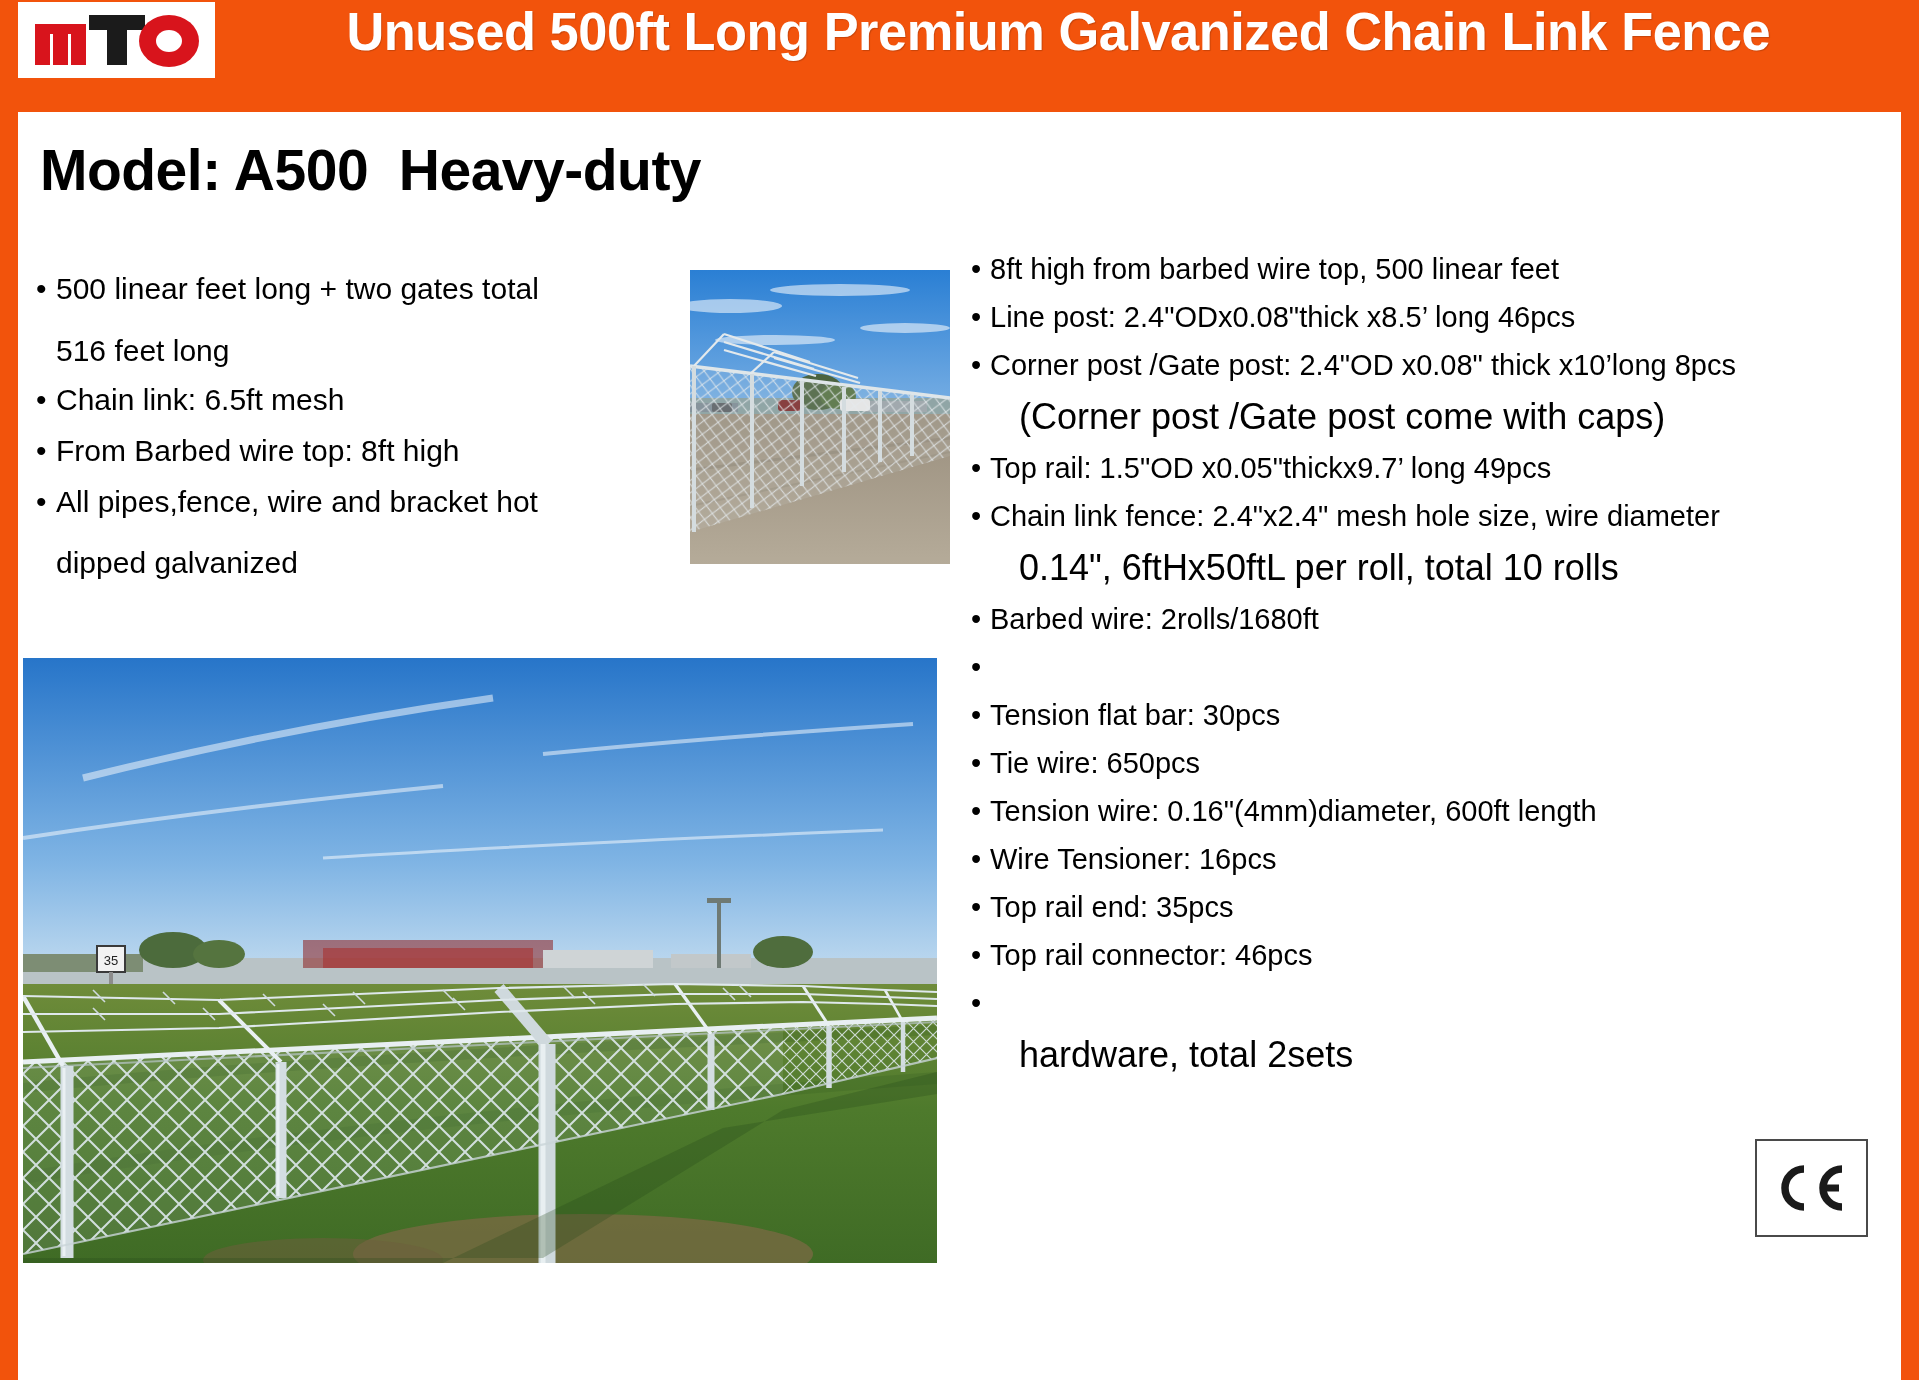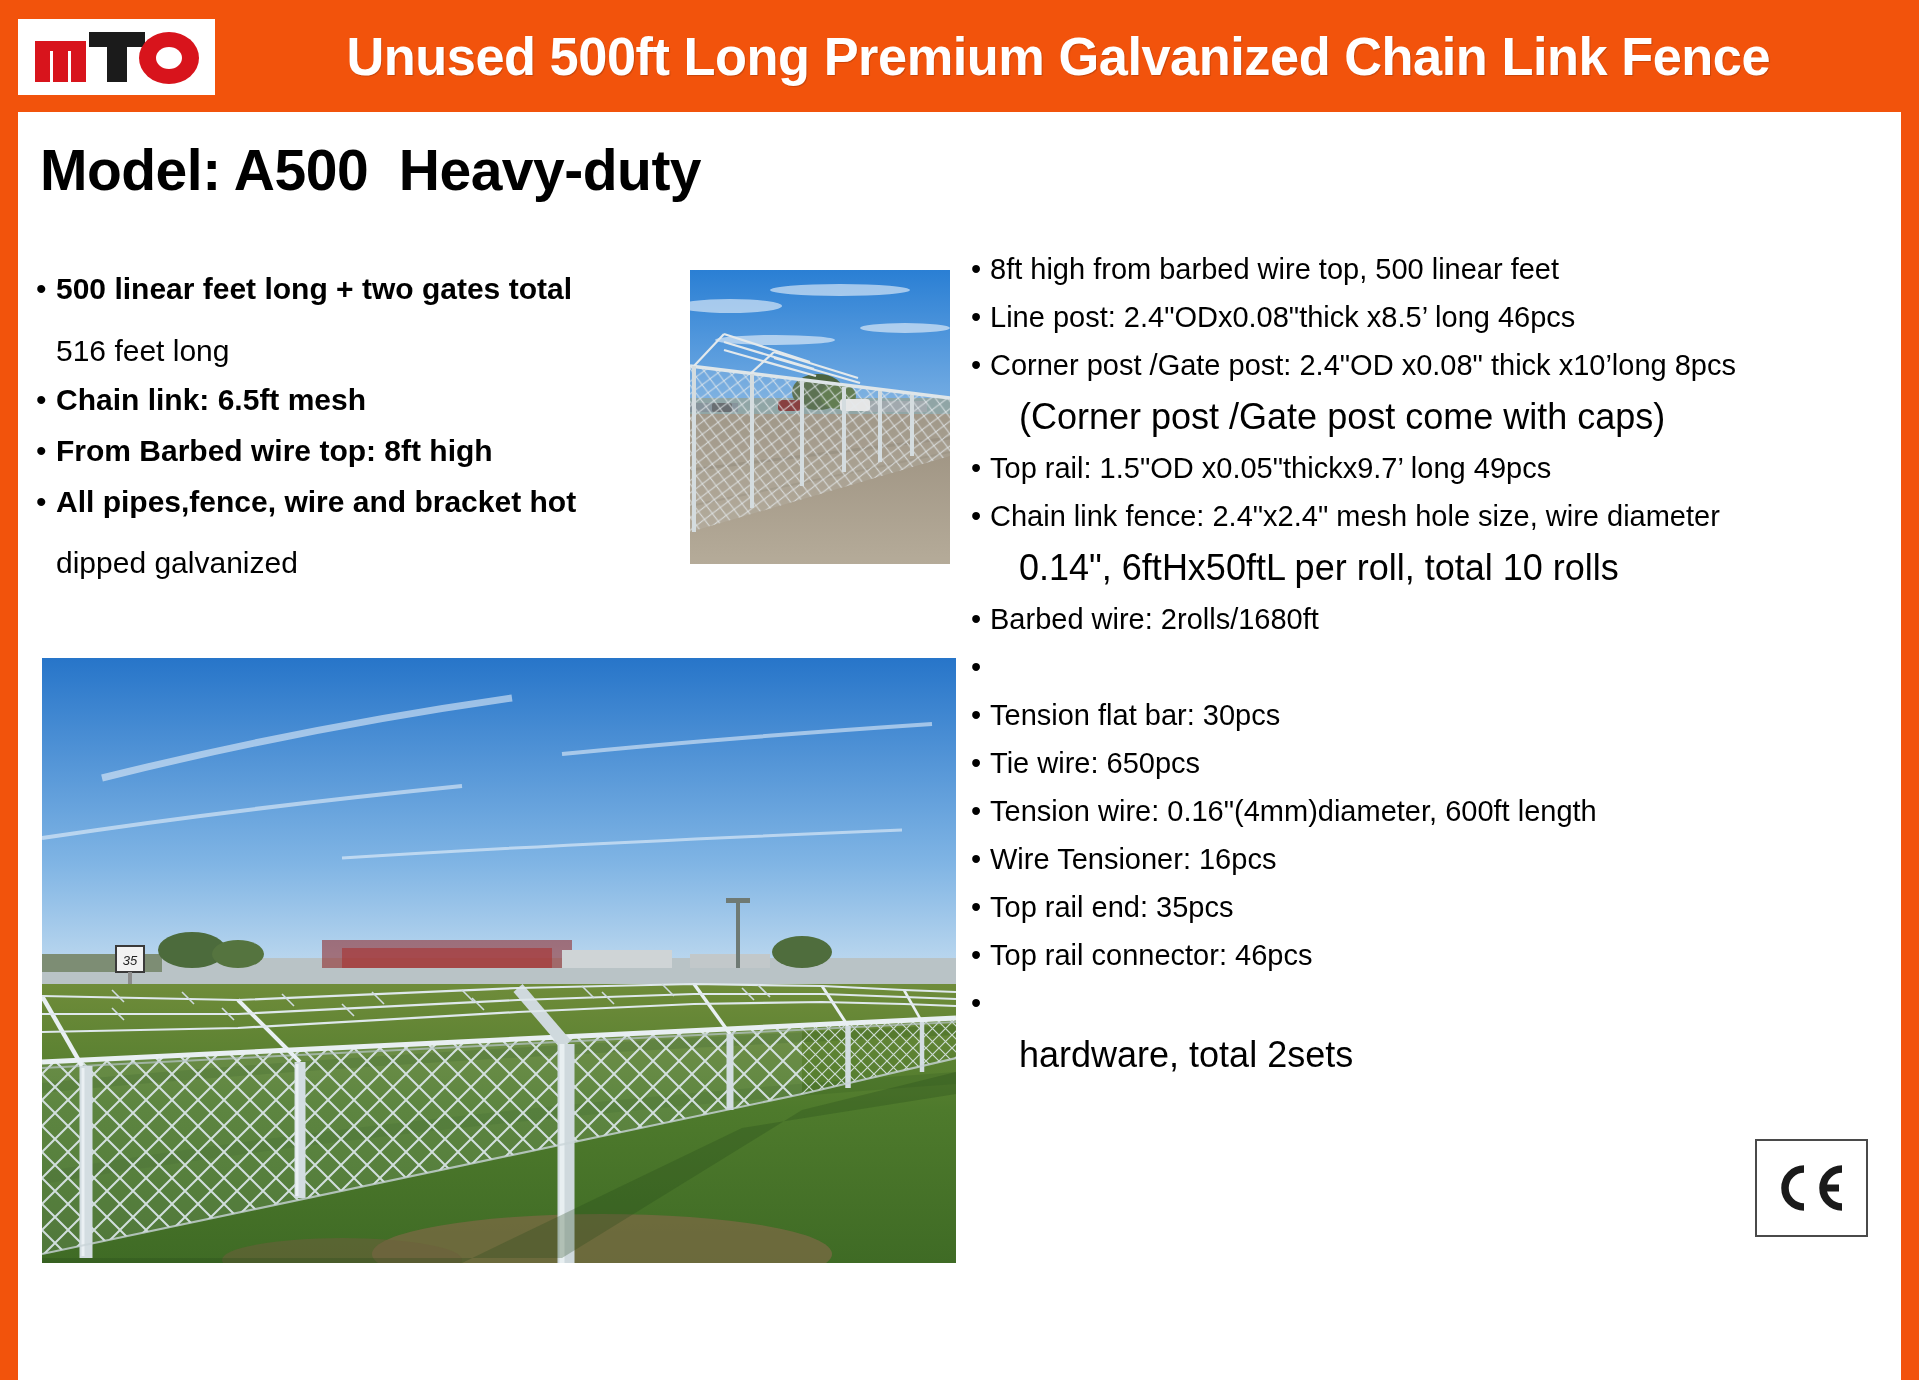--- a/index.html
+++ b/index.html
@@ -24,21 +24,21 @@
   }
 
   
   .header {
     position: absolute;
     top: 0; left: 0;
     width: 1919px;
     height: 112px;
     background: #f2530c;
     display: flex;
-    align-items: center;
+    align-items: flex-start;
     padding-left: 18px;
   }
 
   .logo-box {
     width: 197px;
     height: 76px;
     background: #ffffff;
     display: flex;
     align-items: center;
     justify-content: center;
@@ -101,21 +101,21 @@
     margin-bottom: 2px;
   }
 
   .bullet-dot {
     flex: 0 0 auto;
     width: 20px;
     font-size: 30px;
     line-height: 1.63;
   }
 
-  .bullet-text { flex: 1 1 auto; font-weight: bold; }
+  .bullet-text { flex: 1 1 auto; }
 
   .cont-line {
     font-size: 30px;
     line-height: 1.63;
     padding-left: 20px;
     color: #000;
     margin-top: 13px;
   }
 
   
@@ -125,25 +125,24 @@
     left: 672px;
     width: 260px;
     height: 294px;
     overflow: hidden;
     border: 0;
   }
 
   .photo-large {
     position: absolute;
     top: 546px;
-    left: 24px;
+    left: 5px;
     width: 914px;
     height: 605px;
     overflow: hidden;
-    font-style: italic;
   }
 
   
   .right-col {
     position: absolute;
     top: 143px;
     left: 953px;
     width: 905px;
   }
 

